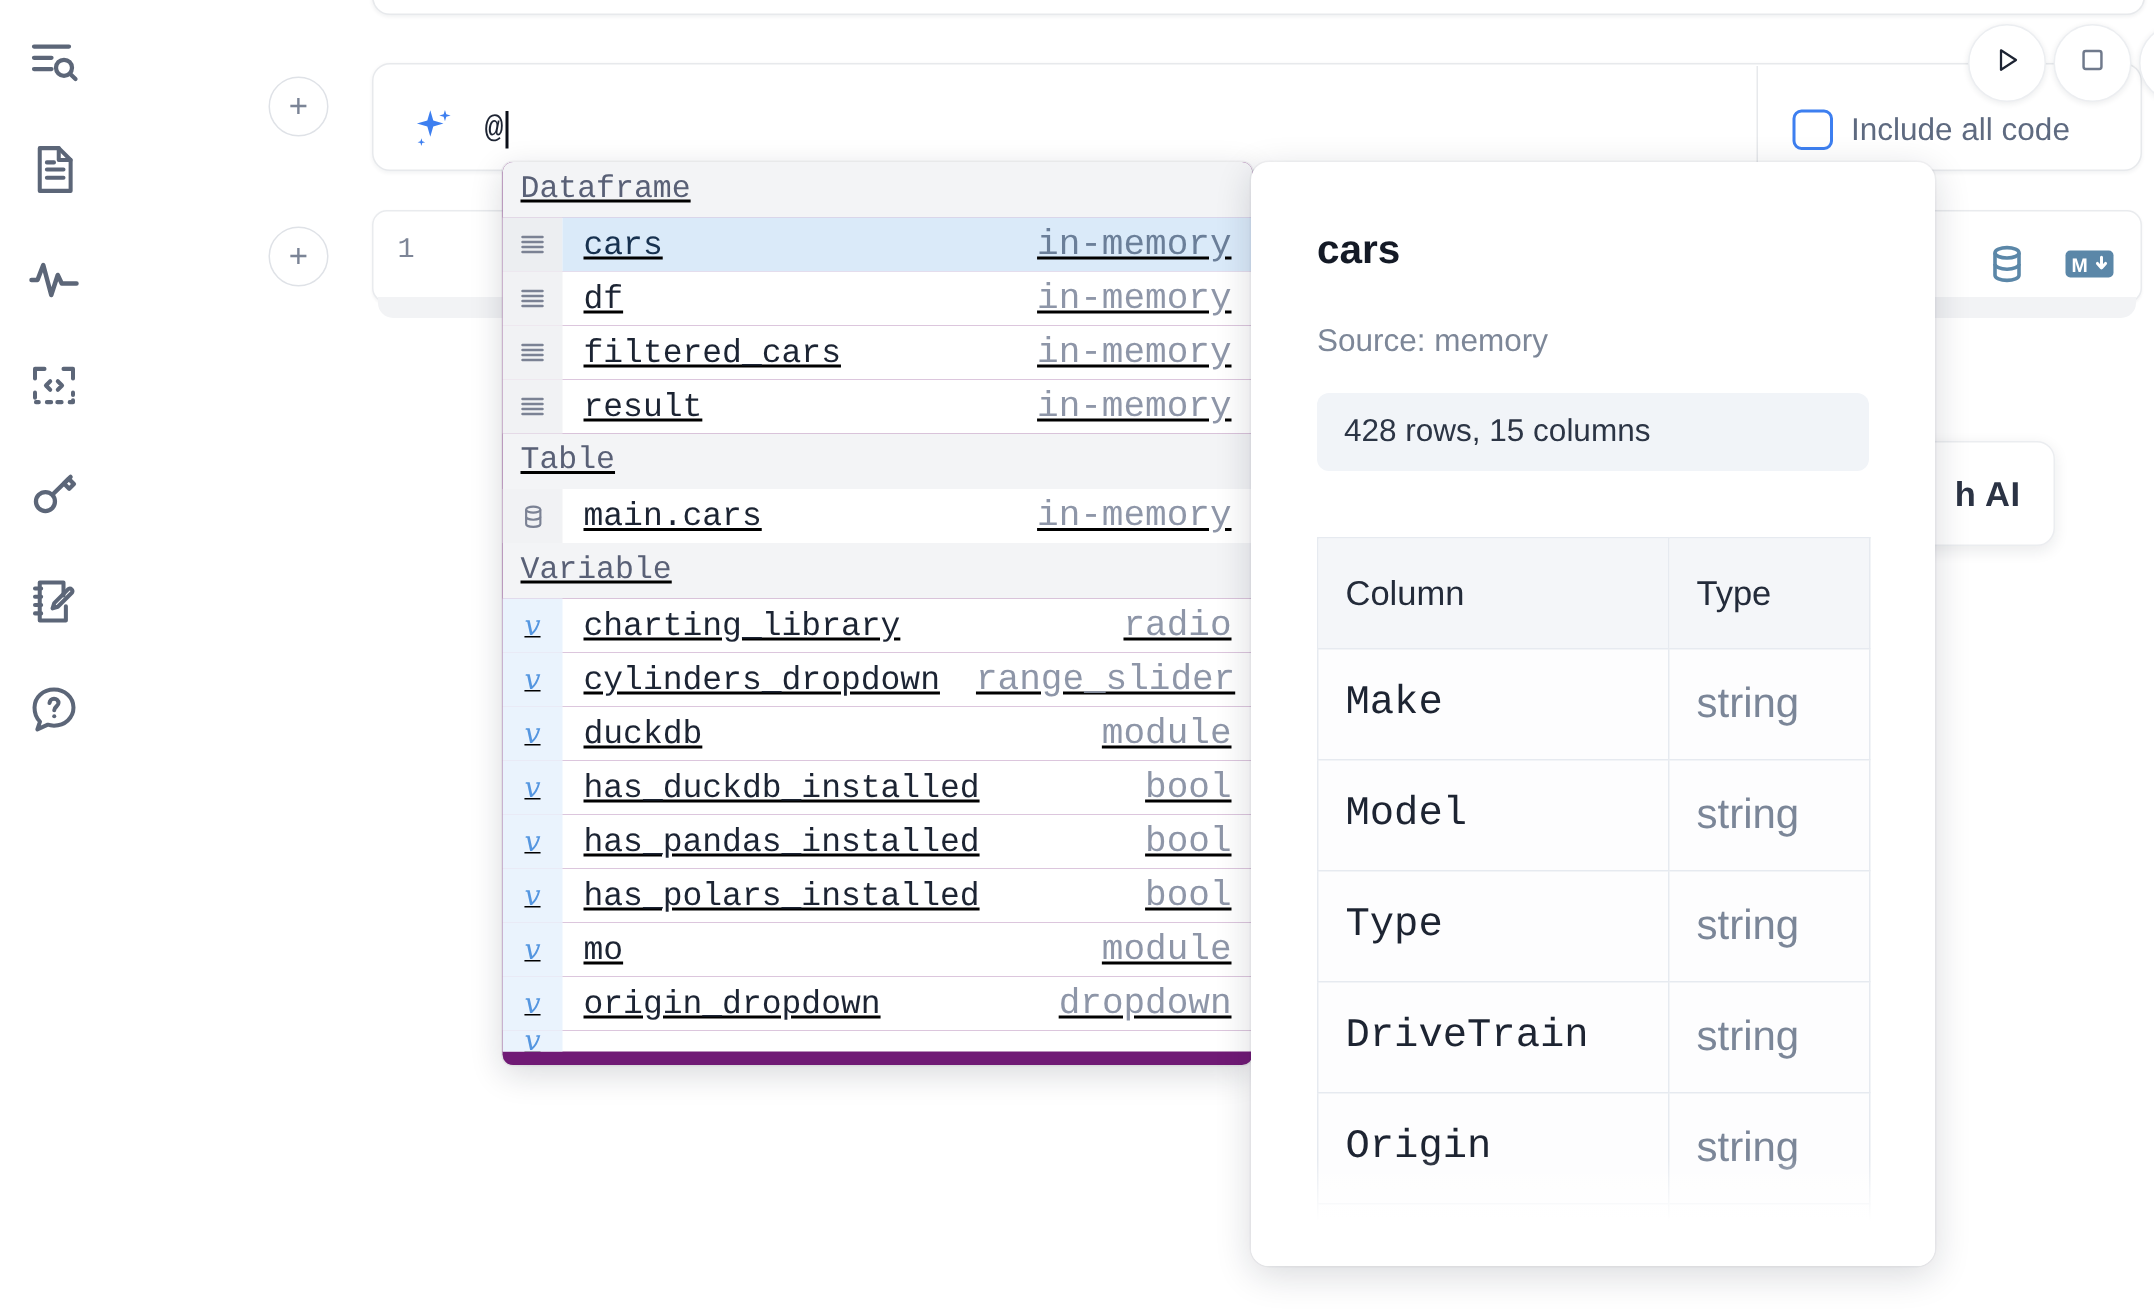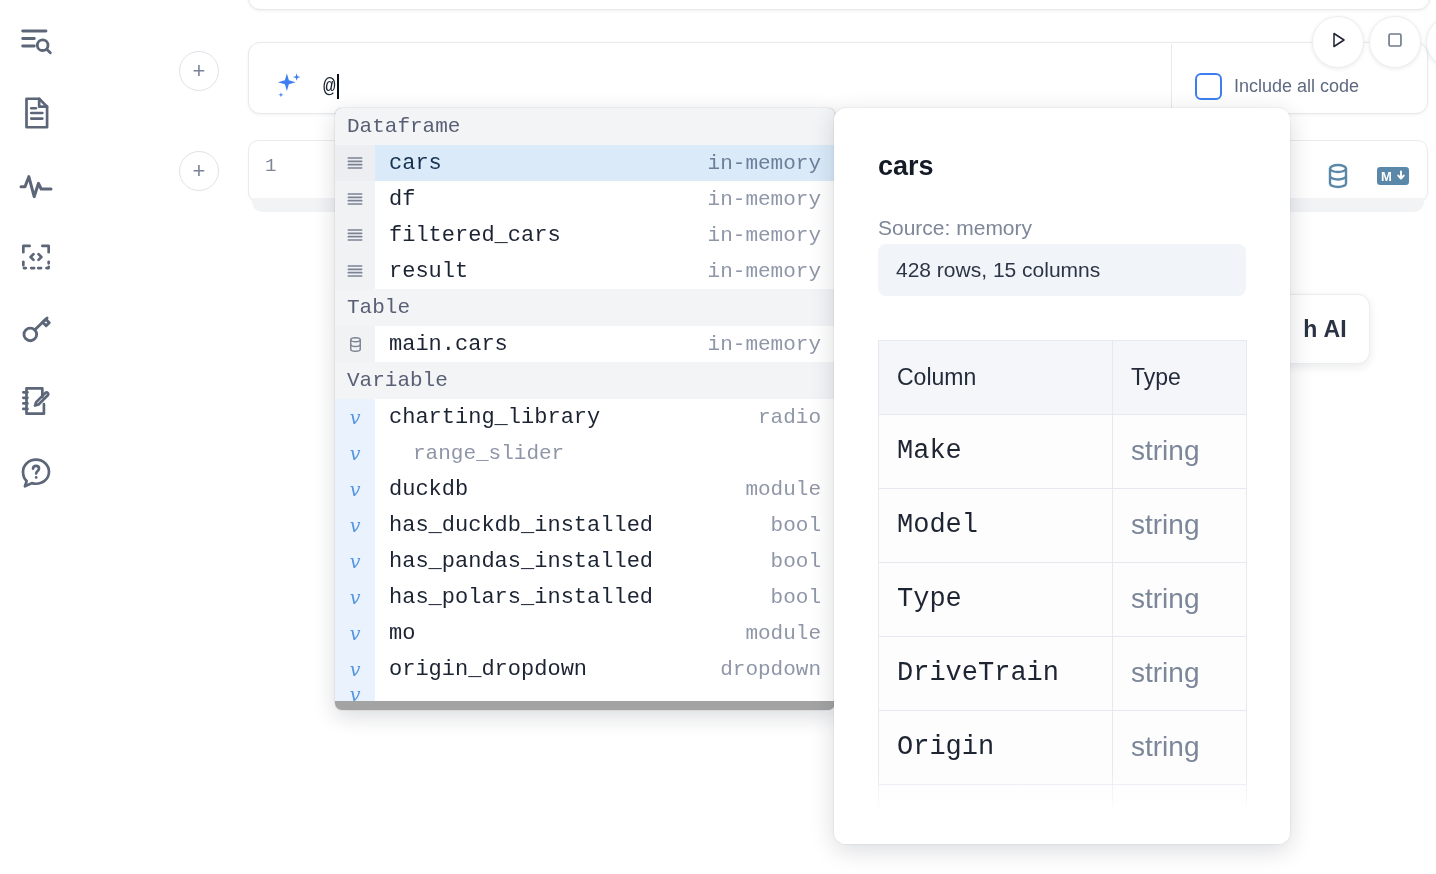--- a/index.html
+++ b/index.html
@@ -122,21 +122,21 @@
   .chk {
     width: 27px; height: 27px;
     border: 2px solid #3d7ff0;
     border-radius: 6px;
     background: #fff;
     box-sizing: border-box;
     cursor: pointer;
     flex: none;
   }
   .chk-label {
-    font-size: 18px;
+    font-size: 21px;
     color: #5e6a80;
     white-space: nowrap;
   }
 
   
   .circ {
     position: absolute;
     width: 52px; height: 52px;
     border-radius: 50%;
     background: #fff;
@@ -202,25 +202,26 @@
     font-weight: 700;
     color: #2b3344;
     letter-spacing: .3px;
   }
 
   
   .ac {
     position: absolute;
     left: 335px; top: 108px;
     width: 500px; height: 602px;
-    background: #a3a3a3;
+    background: #701a75;
     border-radius: 7px;
     box-shadow: 0 6px 22px rgba(18,26,44,.16), 0 0 0 1px rgba(18,26,44,.05);
     overflow: hidden;
     font-family: "Liberation Mono", "DejaVu Sans Mono", monospace;
+    text-decoration: underline;
   }
   .ac-section {
     height: 37px;
     background: #f3f4f6;
     display: flex;
     align-items: center;
     padding-left: 12px;
     font-size: 21px;
     color: #596076;
     box-sizing: border-box;
@@ -262,21 +263,21 @@
     white-space: nowrap;
   }
   .ac-row.selected .body { background: #daeaf9; }
   .ac-row.selected .gutter { background: #eceef1; }
   .ac-name {
     font-size: 22px;
     color: #1c2433;
   }
   .ac-row.selected .ac-name { color: #17314f; }
   .ac-type {
-    font-size: 21px;
+    font-size: 24px;
     color: #8e96a8;
     margin-left: 24px;
   }
   .ac-row.selected .ac-type { color: #6b7f99; }
   .ac-row.clipped { height: 14px; overflow: hidden; }
   .ac-row.clipped .gutter, .ac-row.clipped .body { height: 36px; }
 
   
   .info {
     position: absolute;
@@ -295,21 +296,21 @@
     color: #141a26;
     margin: 0 0 0 0;
     line-height: 1.1;
   }
   .info-source {
     font-size: 21px;
     color: #7d8798;
     margin-top: 34px;
   }
   .info-pill {
-    margin-top: 4px;
+    margin-top: 22px;
     background: #f1f4f8;
     border-radius: 8px;
     padding: 14px 18px;
     font-size: 21px;
     color: #2c3545;
   }
   .info-table {
     margin-top: 44px;
     width: 368px;
     border-collapse: collapse;
@@ -555,20 +556,21 @@
       <div class="ac-row var">
         <div class="gutter">v</div>
         <div class="body">
           <span class="ac-name">charting_library</span>
           <span class="ac-type">radio</span>
         </div>
       </div>
       <div class="ac-row var">
         <div class="gutter">v</div>
         <div class="body">
+          <span class="ac-name">cylinders_dropdown</span>
           <span class="ac-type">range_slider</span>
         </div>
       </div>
       <div class="ac-row var">
         <div class="gutter">v</div>
         <div class="body">
           <span class="ac-name">duckdb</span>
           <span class="ac-type">module</span>
         </div>
       </div>

